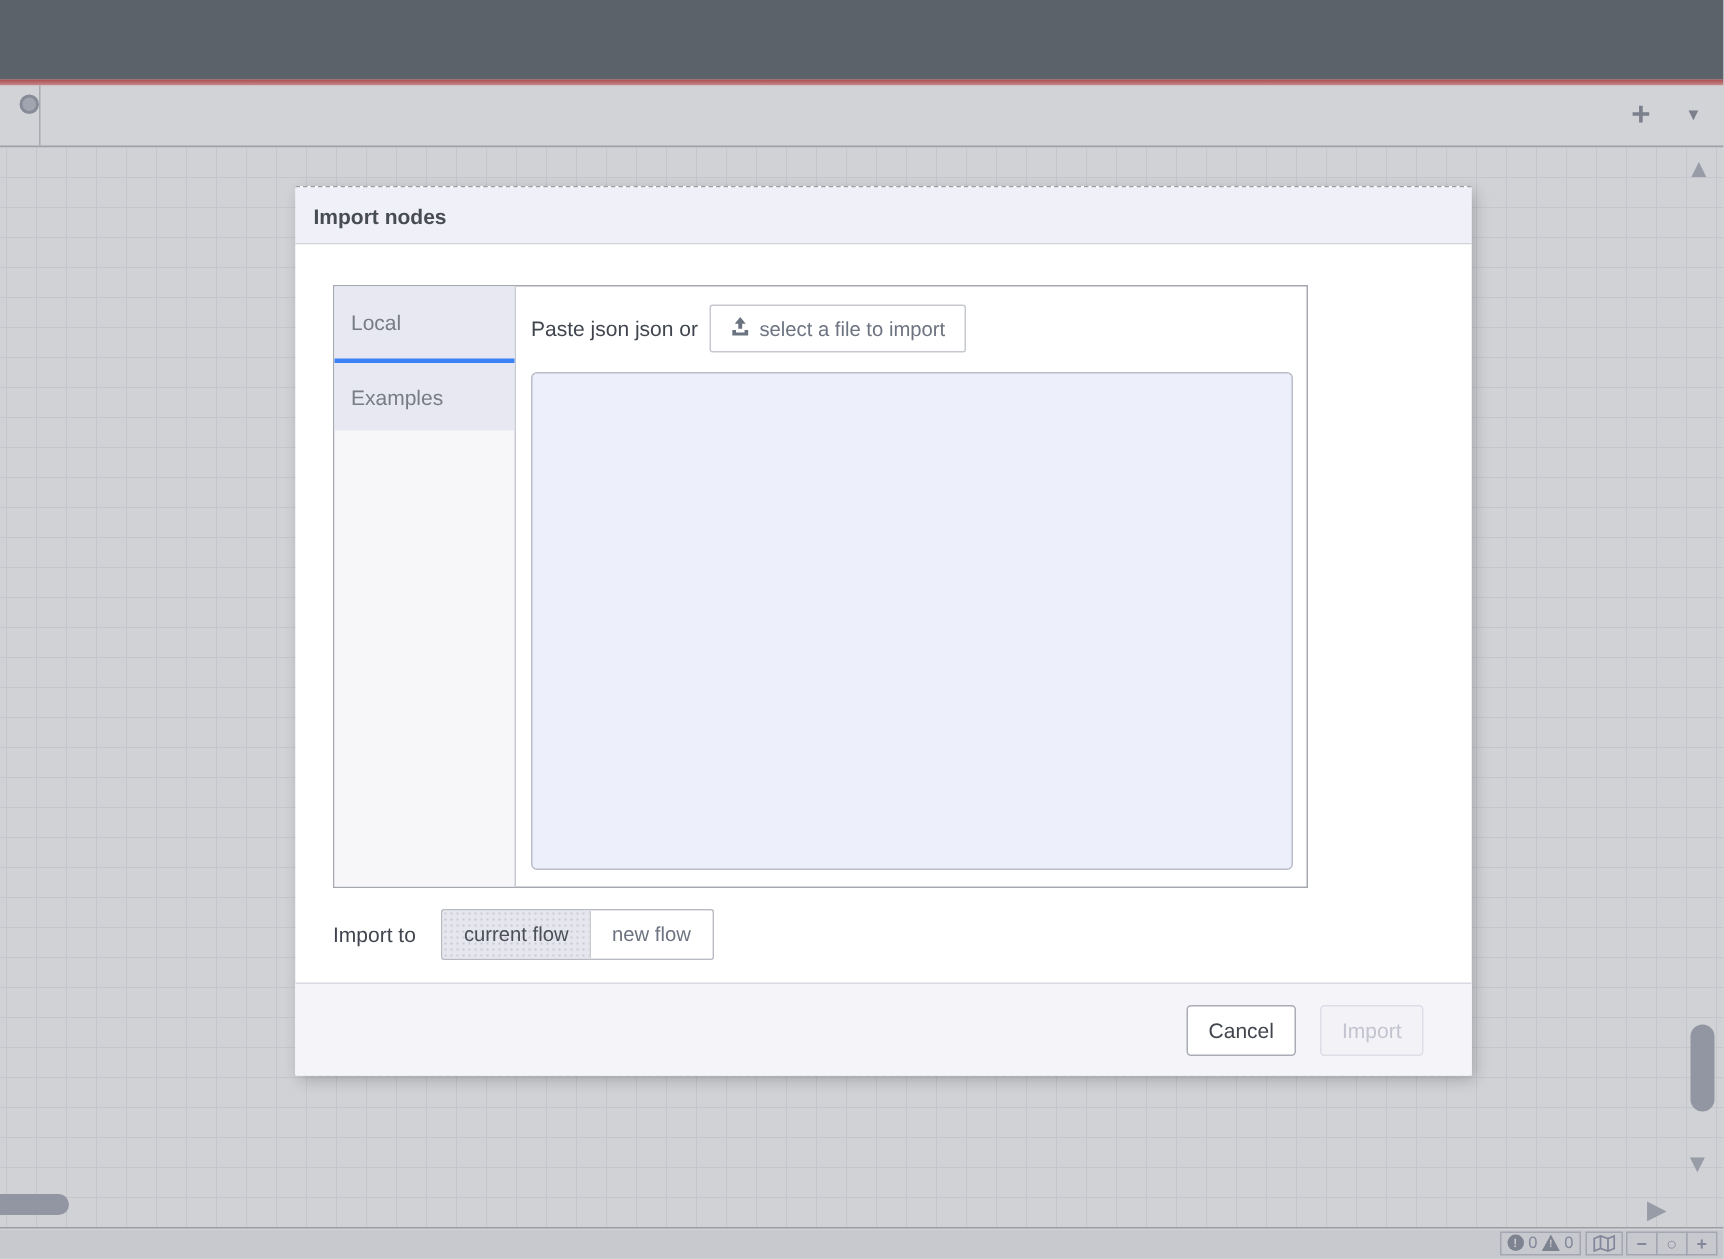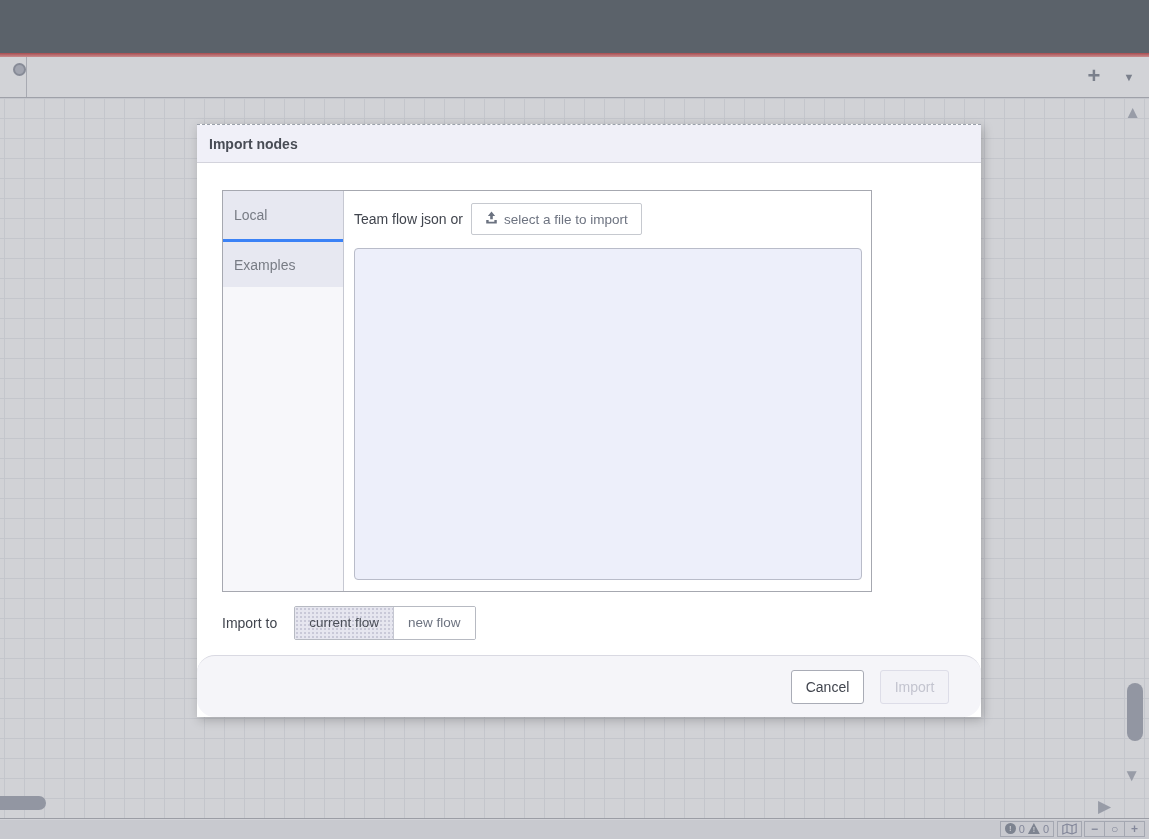--- a/index.html
+++ b/index.html
@@ -83,21 +83,21 @@
   .toggle-group { display:flex; border:1px solid #b7bac2; border-radius:2px; overflow:hidden; }
   .toggle-btn { height:32px; padding:0 14px; font-size:13.5px; line-height:30px; cursor:pointer;
                 background:#fff; color:#6d7380; font-family:"Liberation Sans", sans-serif; border:none; }
   .toggle-btn.selected { background-color:#e6e6ef;
                 background-image:radial-gradient(#c9c9d8 1px, transparent 1px);
                 background-size:4px 4px; color:#4b4f58; }
   .toggle-btn + .toggle-btn { border-left:1px solid #c6c8d2; }
 
   .dialog-footer { position:absolute; left:0; bottom:0; width:100%; height:62px; background:#f5f5f9;
                    border-top:1px solid #d9d9e2; display:flex; justify-content:flex-end;
-                   align-items:center; gap:16px; padding-right:32px;border-radius:18px; }
+                   align-items:center; gap:16px; padding-right:32px; }
   .btn { height:34px; border-radius:3px; font-size:14px; cursor:pointer;
          font-family:"Liberation Sans", sans-serif; }
   .btn-cancel { width:73px; background:#fff; border:1px solid #a9acb6; color:#41454e; }
   .btn-import { width:69px; background:#f2f2f7; border:1px solid #dddde8; color:#c3c4cf; cursor:default; }
 
   .map-ico svg { display:block; }
 </style>
 </head>
 <body>
 
@@ -146,21 +146,21 @@
 
   <div class="dialog-body">
     <div class="content-box">
       <div class="tabs-col">
         <div class="vtab">Local</div>
         <div class="vtab">Examples</div>
       </div>
 
       <div class="pane">
         <div class="paste-row">
-          <span class="paste-label">Team flow json or</span>
+          <span class="paste-label">Paste json json or</span>
           <button class="file-btn">
             <span>
               <svg width="13" height="13" viewBox="0 0 16 16">
                 <path d="M8 0.5 L12.5 6 L9.6 6 L9.6 10 L6.4 10 L6.4 6 L3.5 6 Z" fill="#6b7280"></path>
                 <path d="M1.5 11 L4.5 11 L4.5 13.2 L11.5 13.2 L11.5 11 L14.5 11 L14.5 15.5 L1.5 15.5 Z" fill="#6b7280"></path>
               </svg>
             </span>
             <span>select a file to import</span>
           </button>
         </div>

